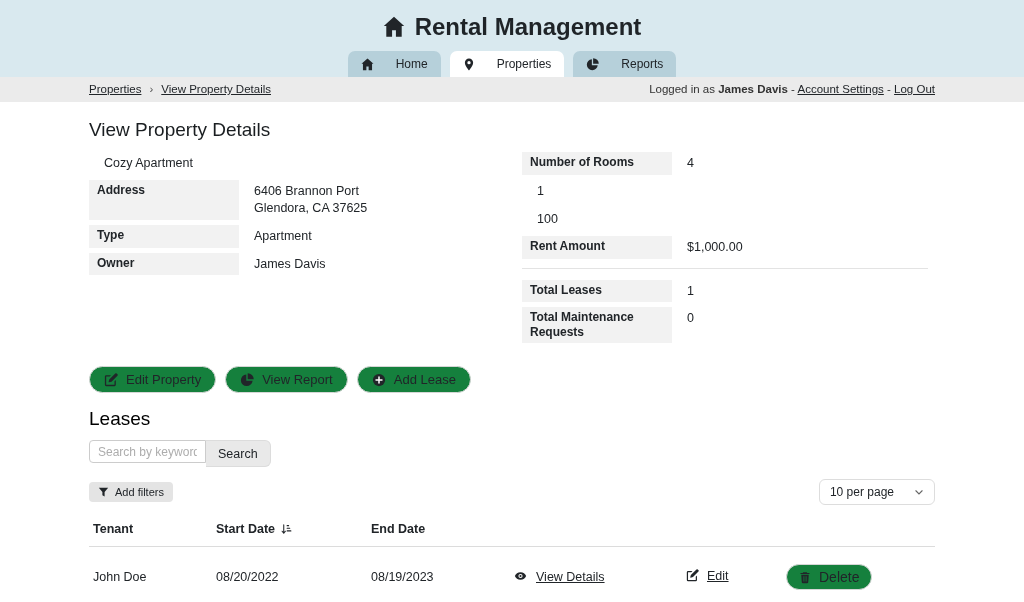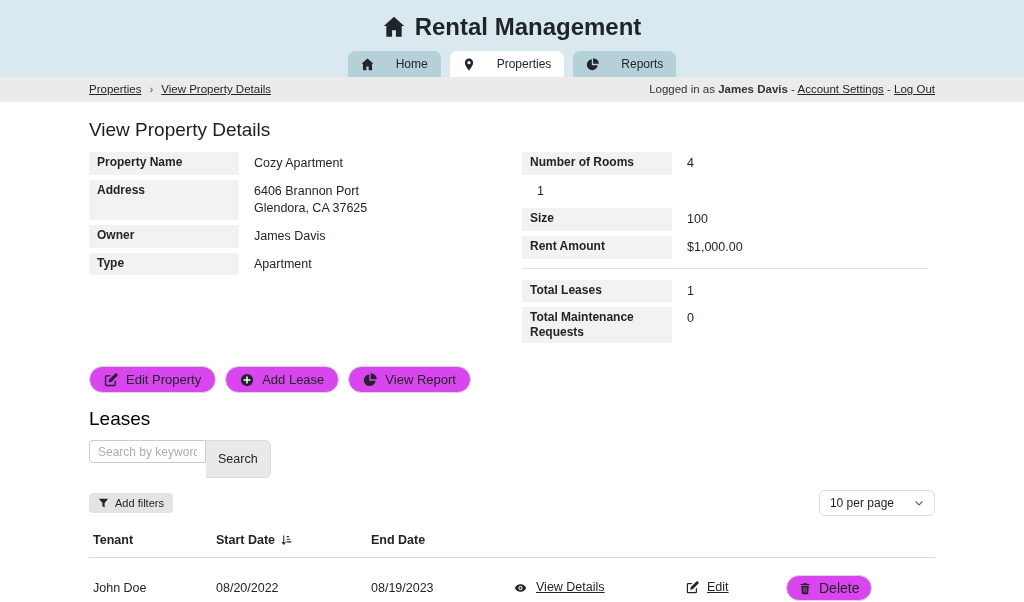--- a/index.html
+++ b/index.html
@@ -51,34 +51,34 @@
     padding: 3px 8px; font-weight: 700; font-size: 12px; line-height: 1.25;
   }
   .dvalue { padding: 3px 0 3px 8px; margin-left: 7px; font-size: 12.5px; line-height: 1.35; }
   .hr-divider { border: none; border-top: 1px solid #e3e3e3; margin: 9px 0 11px; }
 
   
   .actions { display: flex; gap: 9px; margin-top: 18px; }
   .pill-btn {
     display: inline-flex; align-items: center; gap: 8px;
     padding: 5px 14px; border: 1px solid #d6d6d6; border-radius: 50px;
-    background: #d946ef; font-size: 13px; font-family: inherit; color: #212529; cursor: pointer;
+    background: #15803d; font-size: 13px; font-family: inherit; color: #212529; cursor: pointer;
     white-space: nowrap;
   }
 
   
   .leases-title { margin-top: 15px; }
   .search-row { display: flex; margin-top: 10px; }
   .search-input {
     width: 117px; height: 23px; border: 1px solid #ccc; border-radius: 4px 0 0 4px;
     padding: 0 8px; font-size: 12px; font-family: inherit; color: #212529; outline: none;
   }
   .search-input::placeholder { color: #adadad; }
   .search-btn {
-    height: 38px; padding: 0 12px; background: #e9e9e9;
+    height: 27px; padding: 0 12px; background: #e9e9e9;
     border: 1px solid #dcdcdc; border-left: none; border-radius: 0 6px 6px 0;
     font-size: 12.5px; font-weight: 500; font-family: inherit; color: #212529; cursor: pointer;
   }
 
   .filter-row { display: flex; justify-content: space-between; align-items: center; margin-top: 12px; }
   .chip-btn {
     display: inline-flex; align-items: center; gap: 6px;
     background: #e4e4e4; border: none; border-radius: 4px; padding: 4px 9px;
     font-size: 11px; font-family: inherit; color: #212529; cursor: pointer;
   }
@@ -88,21 +88,21 @@
     padding: 5px 10px; font-size: 12px; cursor: pointer; color: #212529; text-align: center;
   }
 
   
   table.data-table { width: 100%; border-collapse: collapse; margin-top: 9px; }
   .data-table th {
     text-align: left; font-size: 12.5px; font-weight: 700;
     padding: 8px 4px 10px; border-bottom: 1px solid #dcdcdc; white-space: nowrap;
   }
   .data-table td { font-size: 12.5px; padding: 17px 4px; vertical-align: middle; }
-  .cell-action { display: inline-flex; align-items: flex-end; gap: 8px; white-space: nowrap; }
+  .cell-action { display: inline-flex; align-items: flex-start; gap: 8px; white-space: nowrap; }
   .th-sort { display: inline-flex; align-items: center; gap: 5px; cursor: pointer; }
 
   .icon { display: inline-block; flex-shrink: 0; }
 </style>
 </head>
 <body>
 
 <header class="app-header">
   <div class="app-title">
     <svg class="icon" width="22" height="22" viewBox="0 0 16 16" fill="#212529">
@@ -150,50 +150,48 @@
     </div>
   </div>
 </div>
 
 <main class="container">
   <h1 class="page-title">View Property Details</h1>
 
   <div class="details-grid">
     <div class="dcol">
       <div class="drow">
-        <div class="dlabel">Property Name</div>
         <div class="dvalue">Cozy Apartment</div>
       </div>
       <div class="drow">
         <div class="dlabel">Address</div>
         <div class="dvalue">
           <div>6406 Brannon Port</div>
           <div>Glendora, CA 37625</div>
         </div>
       </div>
       <div class="drow">
+        <div class="dlabel">Type</div>
+        <div class="dvalue">Apartment</div>
+      </div>
+      <div class="drow">
         <div class="dlabel">Owner</div>
         <div class="dvalue">James Davis</div>
       </div>
-      <div class="drow">
-        <div class="dlabel">Type</div>
-        <div class="dvalue">Apartment</div>
-      </div>
     </div>
 
     <div class="dcol">
       <div class="drow">
         <div class="dlabel">Number of Rooms</div>
         <div class="dvalue">4</div>
       </div>
       <div class="drow">
         <div class="dvalue">1</div>
       </div>
       <div class="drow">
-        <div class="dlabel">Size</div>
         <div class="dvalue">100</div>
       </div>
       <div class="drow">
         <div class="dlabel">Rent Amount</div>
         <div class="dvalue">$1,000.00</div>
       </div>
       <hr class="hr-divider">
       <div class="drow">
         <div class="dlabel">Total Leases</div>
         <div class="dvalue">1</div>
@@ -207,32 +205,32 @@
 
   <div class="actions">
     <button class="pill-btn">
       <svg class="icon" width="14" height="14" viewBox="0 0 16 16" fill="#212529">
           <path d="M12.85.65a1.2 1.2 0 0 1 1.7 0l.8.8a1.2 1.2 0 0 1 0 1.7L8.6 9.9l-2.9.75a.4.4 0 0 1-.49-.49L5.96 7.3 12.85.65z"></path>
           <path d="M1 4a1.5 1.5 0 0 1 1.5-1.5H8L6.5 4H2.5v9.5H12V9.5L13.5 8v5.5A1.5 1.5 0 0 1 12 15H2.5A1.5 1.5 0 0 1 1 13.5V4z"></path>
         </svg>
       <span>Edit Property</span>
     </button>
     <button class="pill-btn">
+      <svg class="icon" width="14" height="14" viewBox="0 0 16 16" fill="#212529">
+          <path d="M7.2 1.6A6.7 6.7 0 1 0 14.4 8.8H7.2V1.6z"></path>
+          <path d="M8.8.2v6.9h6.9A6.9 6.9 0 0 0 8.8.2z"></path>
+        </svg>
+      <span>View Report</span>
+    </button>
+    <button class="pill-btn">
       <svg class="icon" width="14" height="14" viewBox="0 0 16 16">
           <circle cx="8" cy="8" r="7" fill="#212529"></circle>
           <path d="M8 4.6v6.8M4.6 8h6.8" stroke="#fff" stroke-width="1.7" stroke-linecap="round"></path>
         </svg>
       <span>Add Lease</span>
-    </button>
-    <button class="pill-btn">
-      <svg class="icon" width="14" height="14" viewBox="0 0 16 16" fill="#212529">
-          <path d="M7.2 1.6A6.7 6.7 0 1 0 14.4 8.8H7.2V1.6z"></path>
-          <path d="M8.8.2v6.9h6.9A6.9 6.9 0 0 0 8.8.2z"></path>
-        </svg>
-      <span>View Report</span>
     </button>
   </div>
 
   <h2 class="section-title leases-title">Leases</h2>
 
   <div class="search-row">
     <input class="search-input" placeholder="Search by keyword" style="">
     <button class="search-btn">Search</button>
   </div>
 

